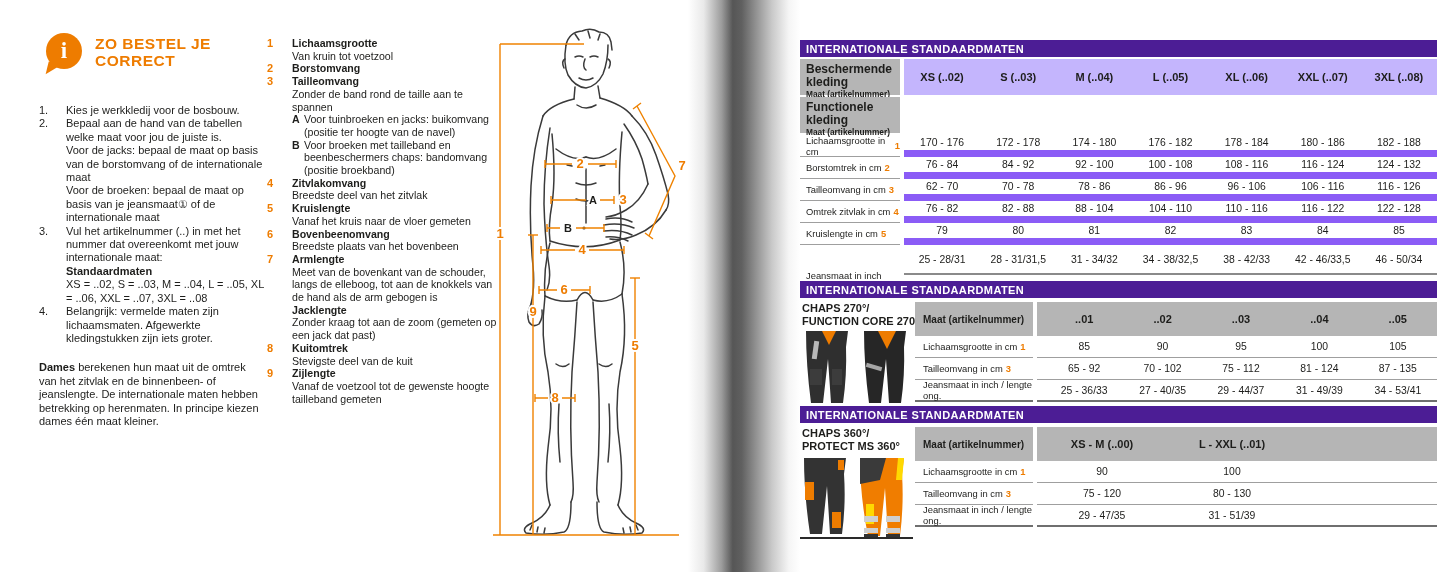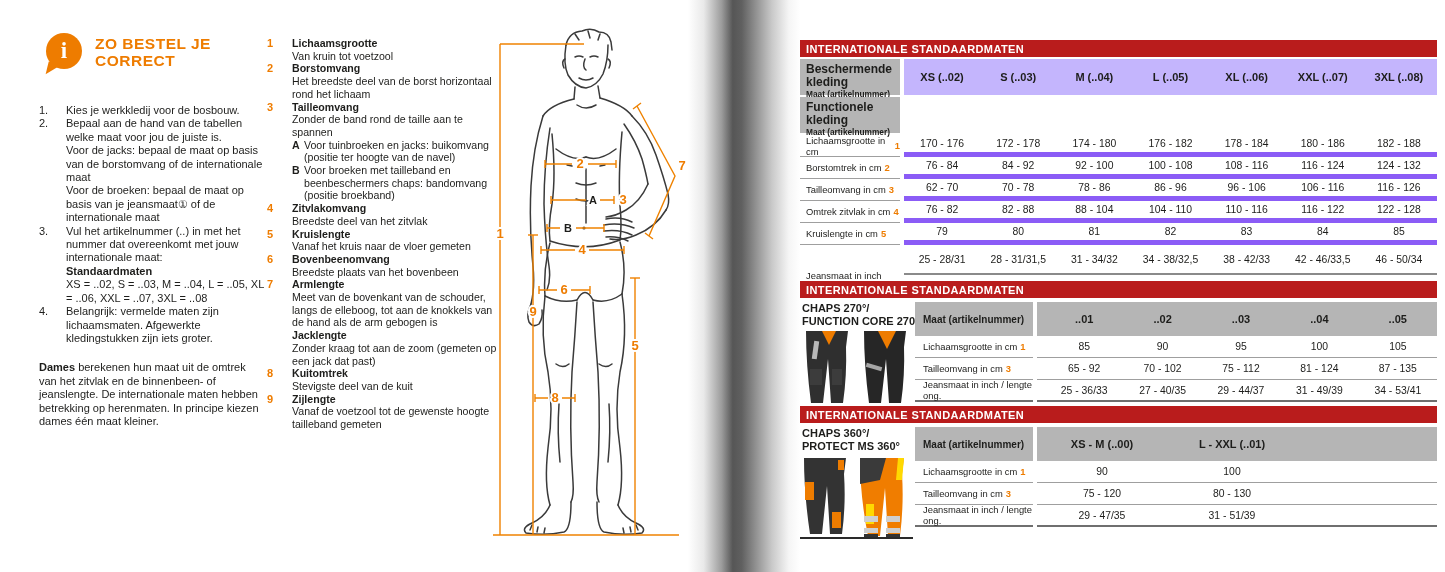--- a/index.html
+++ b/index.html
@@ -37,40 +37,40 @@
   .mletter{font:bold 11px "Liberation Sans",sans-serif;fill:#1d1d1b;text-anchor:middle;
         paint-order:stroke;stroke:#ffffff;stroke-width:4px;}
 
   
   .spine{position:absolute;left:688px;top:0;width:112px;height:572px;
          background:linear-gradient(90deg,#ffffff 0%,#e9e9e9 14%,#9c9c9c 30%,#565656 40%,
                     #606060 48%,#8f8f8f 60%,#c9c9c9 75%,#f5f5f5 90%,#ffffff 100%);}
 
   
   .rpage{position:absolute;left:800px;top:0;width:637px;height:572px;}
-  .tbar{height:17px;background:#b91c1c;color:#fff;font-weight:bold;font-size:11px;
+  .tbar{height:17px;background:#4c1d95;color:#fff;font-weight:bold;font-size:11px;
         letter-spacing:.4px;display:flex;align-items:center;padding-left:6px;box-sizing:border-box;}
 
   .t1{position:absolute;left:0;top:40px;width:637px;}
   .hrow{display:flex;margin-top:2px;height:36px;}
   .hlabel{width:100px;background:#b5b5b5;box-sizing:border-box;padding:4px 0 6px 6px;}
   .hlabel .hl1{font-weight:bold;font-size:12px;line-height:13px;}
   .hlabel .hl2{font-weight:bold;font-size:8.3px;line-height:10px;}
   .hgap{width:4px;background:#fff;}
   .hcols{flex:1;background:#c4b5fd;display:grid;grid-template-columns:repeat(7,1fr);align-items:center;}
   .hcols span{display:block;text-align:center;font-weight:bold;font-size:11px;}
 
   .drow{display:flex;height:22px;margin-top:0;}
   .drow.first{margin-top:2px;}
   .dlabel{width:100px;box-sizing:border-box;padding-left:6px;display:flex;align-items:center;
           font-size:9.4px;border-bottom:1px solid #9f9f9f;}
   .dlabel.two{flex-direction:column;align-items:flex-start;justify-content:center;line-height:10.5px;margin-top:36px;}
   .dgap{width:4px;}
   .dvals{flex:1;display:grid;grid-template-columns:repeat(7,1fr);align-items:center;
-         border-bottom:5px solid #8b5cf6;}
+         border-bottom:7px solid #8b5cf6;}
   .dvals span{display:block;text-align:center;font-size:10.4px;}
   .drow.last{height:30px;}
   .drow.last .dlabel,.drow.last .dvals{border-bottom:2px solid #8a8a8a;}
   .ref{color:#ee7c00;font-weight:bold;margin-left:3px;}
 
   .t2{position:absolute;left:0;top:281px;width:637px;}
   .t3{position:absolute;left:0;top:406px;width:637px;}
   .pname{position:absolute;left:2px;top:21px;font-weight:bold;font-size:11px;line-height:12.5px;}
   .chapsimg{position:absolute;left:2px;}
   .grid{position:absolute;left:115px;top:21px;width:522px;}
@@ -139,21 +139,20 @@
         <span class="dnum">1</span>
         <div class="dtxt">
             <div class="dterm">Lichaamsgrootte</div>
         <div>Van kruin tot voetzool</div>
           </div>
       </div>
       <div class="def">
         <span class="dnum">2</span>
         <div class="dtxt">
             <div class="dterm">Borstomvang</div>
-        <div>Het breedste deel van de borst horizontaal rond het lichaam</div>
           </div>
       </div>
       <div class="def">
         <span class="dnum">3</span>
         <div class="dtxt">
             <div class="dterm">Tailleomvang</div>
           <div>Zonder de band rond de taille aan te spannen</div>
           <div class="dsub">
             <span class="dletter">A</span>
             <div>Voor tuinbroeken en jacks: buikomvang (positie ter hoogte van de navel)</div>

